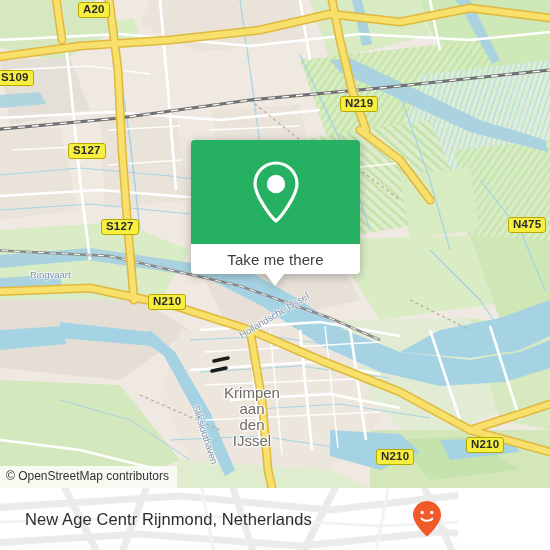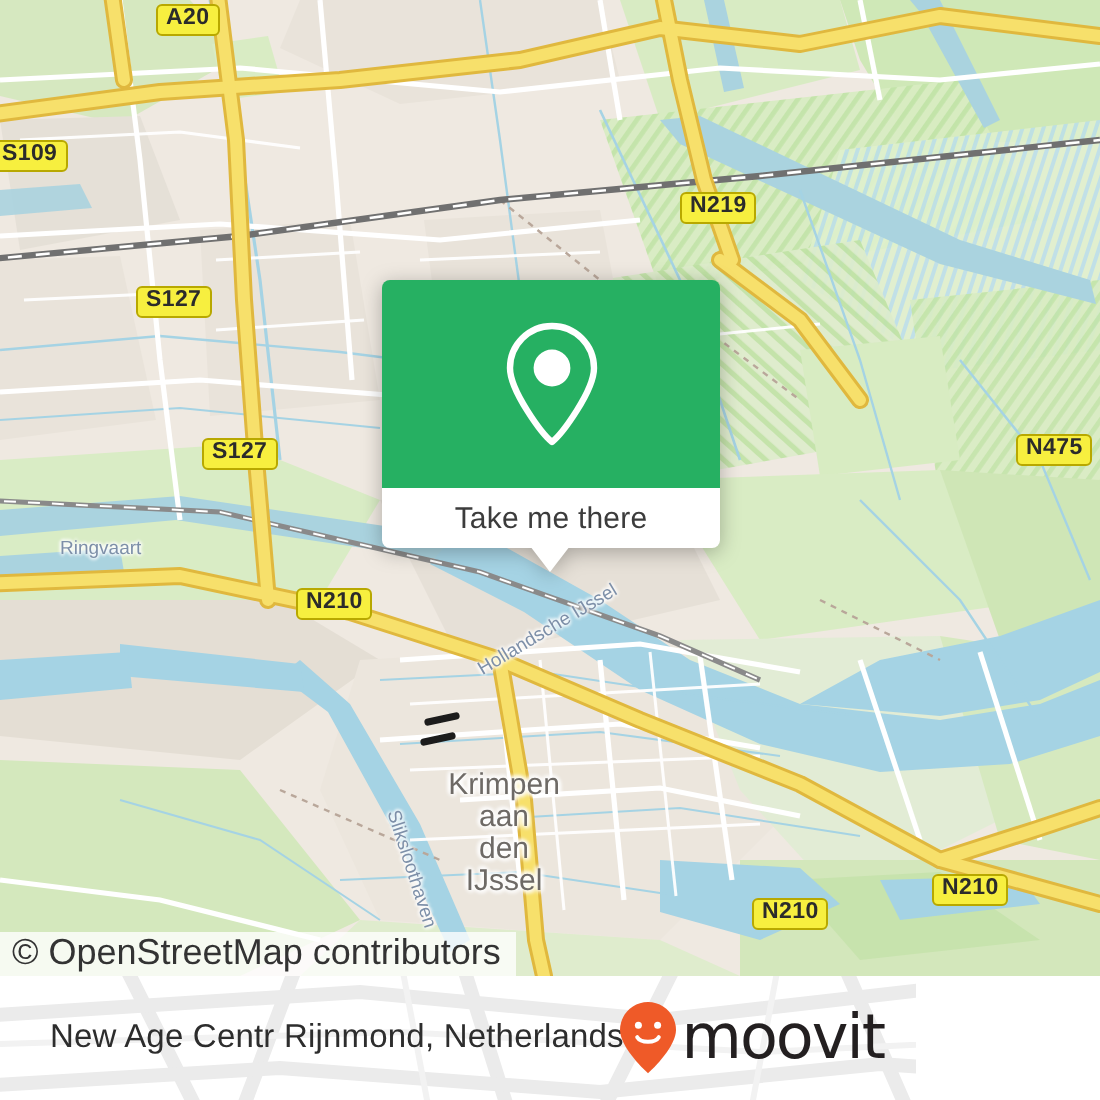--- a/index.html
+++ b/index.html
@@ -52,21 +52,21 @@
     white-space: nowrap;
     text-shadow: 1px 0 1.5px #fff, -1px 0 1.5px #fff, 0 1px 1.5px #fff, 0 -1px 1.5px #fff;
     font-family: "Liberation Sans", sans-serif;
   }
 
   
   .attribution {
     position: absolute; left: 0; top: 466px;
     background: rgba(255,255,255,0.78);
     color: #333;
-    font-size: 18px;
+    font-size: 12px;
     padding: 3px 8px 4px 6px;
     line-height: 15px;
     font-family: "Liberation Sans", sans-serif;
   }
 
   
   .card {
     position: absolute; left: 191px; top: 125px;
     width: 169px; height: 134px;
     border-radius: 4px;
@@ -352,17 +352,16 @@
 
     <div class="footer-title">New Age Centr Rijnmond, Netherlands</div>
 
     <div class="brand">
       <svg width="30" height="38" viewBox="0 0 30 38">
         <path d="M15 1 C7.3 1 1 7.3 1 15 C1 23 12.2 34.2 15 36.6 C17.8 34.2 29 23 29 15 C29 7.3 22.7 1 15 1 Z" fill="#ef5a28"></path>
         <circle cx="10.2" cy="12.6" r="1.75" fill="#ffffff"></circle>
         <circle cx="19.8" cy="12.6" r="1.75" fill="#ffffff"></circle>
         <path d="M9.6 18.6 C11.4 21.6 18.6 21.6 20.4 18.6" stroke="#ffffff" stroke-width="2" fill="none" stroke-linecap="round"></path>
       </svg>
-      <span class="brand-word">moovit</span>
     </div>
   </div>
 
 </div>
 
 </body></html>

